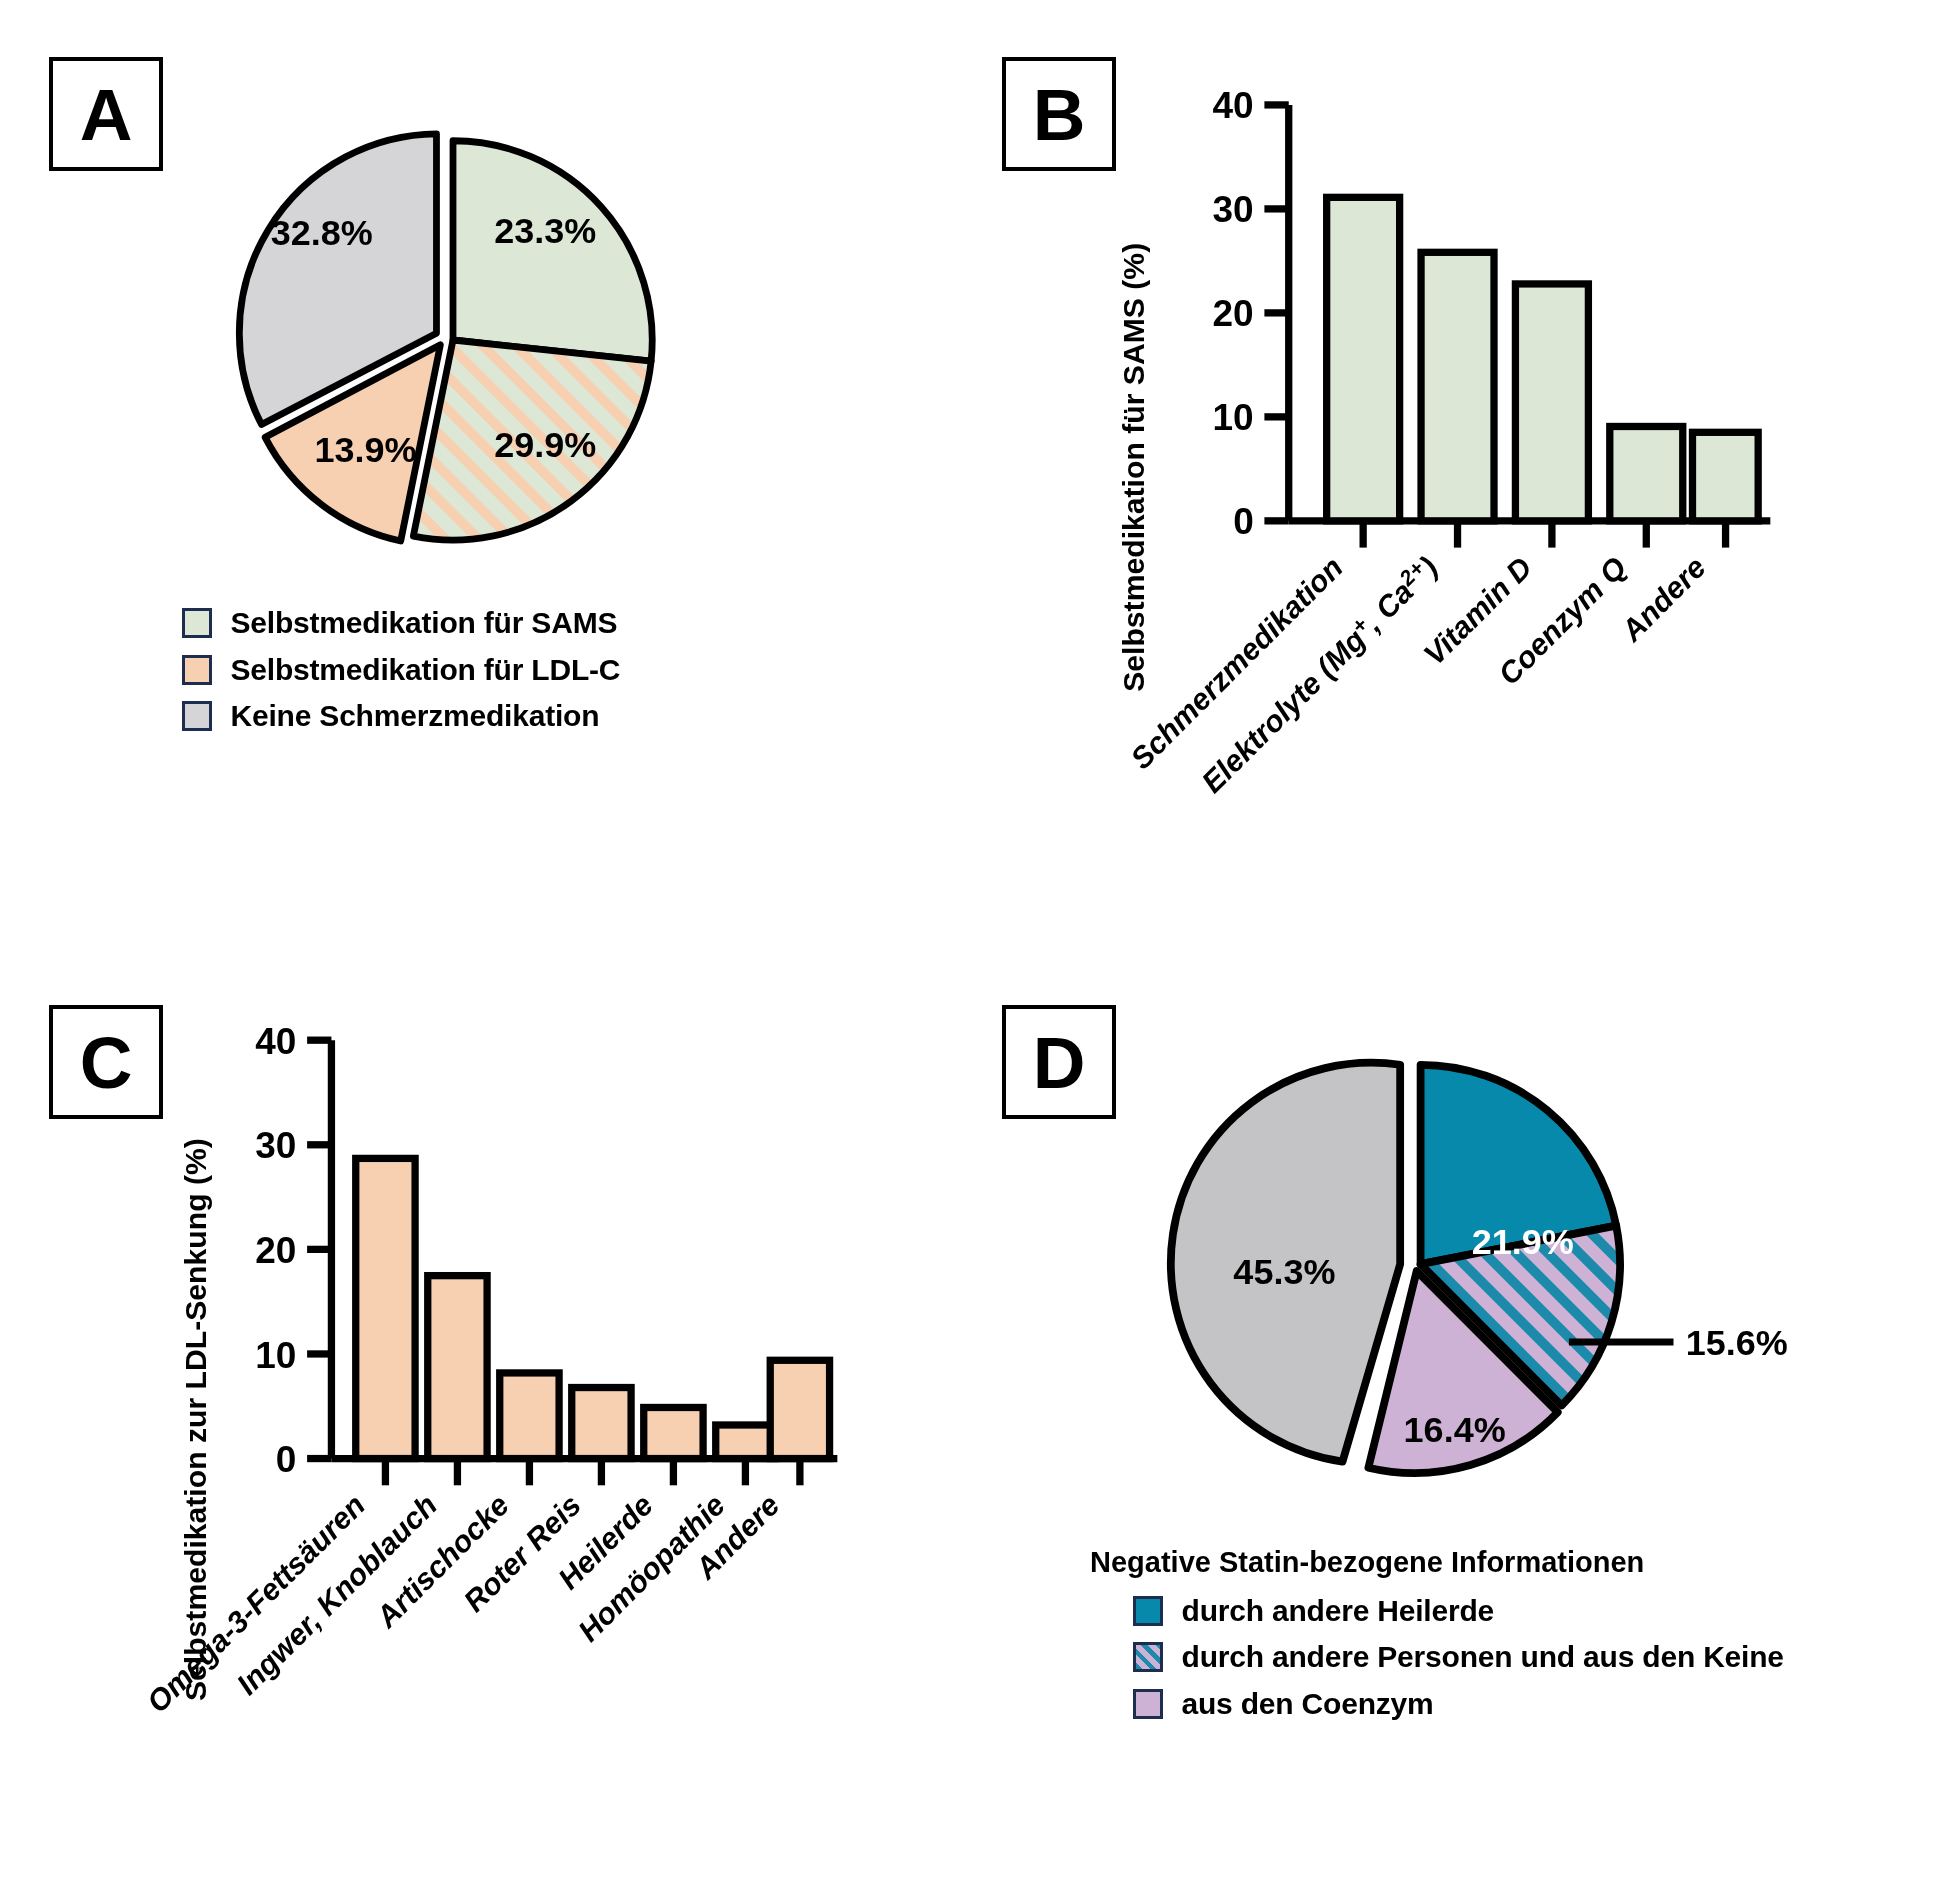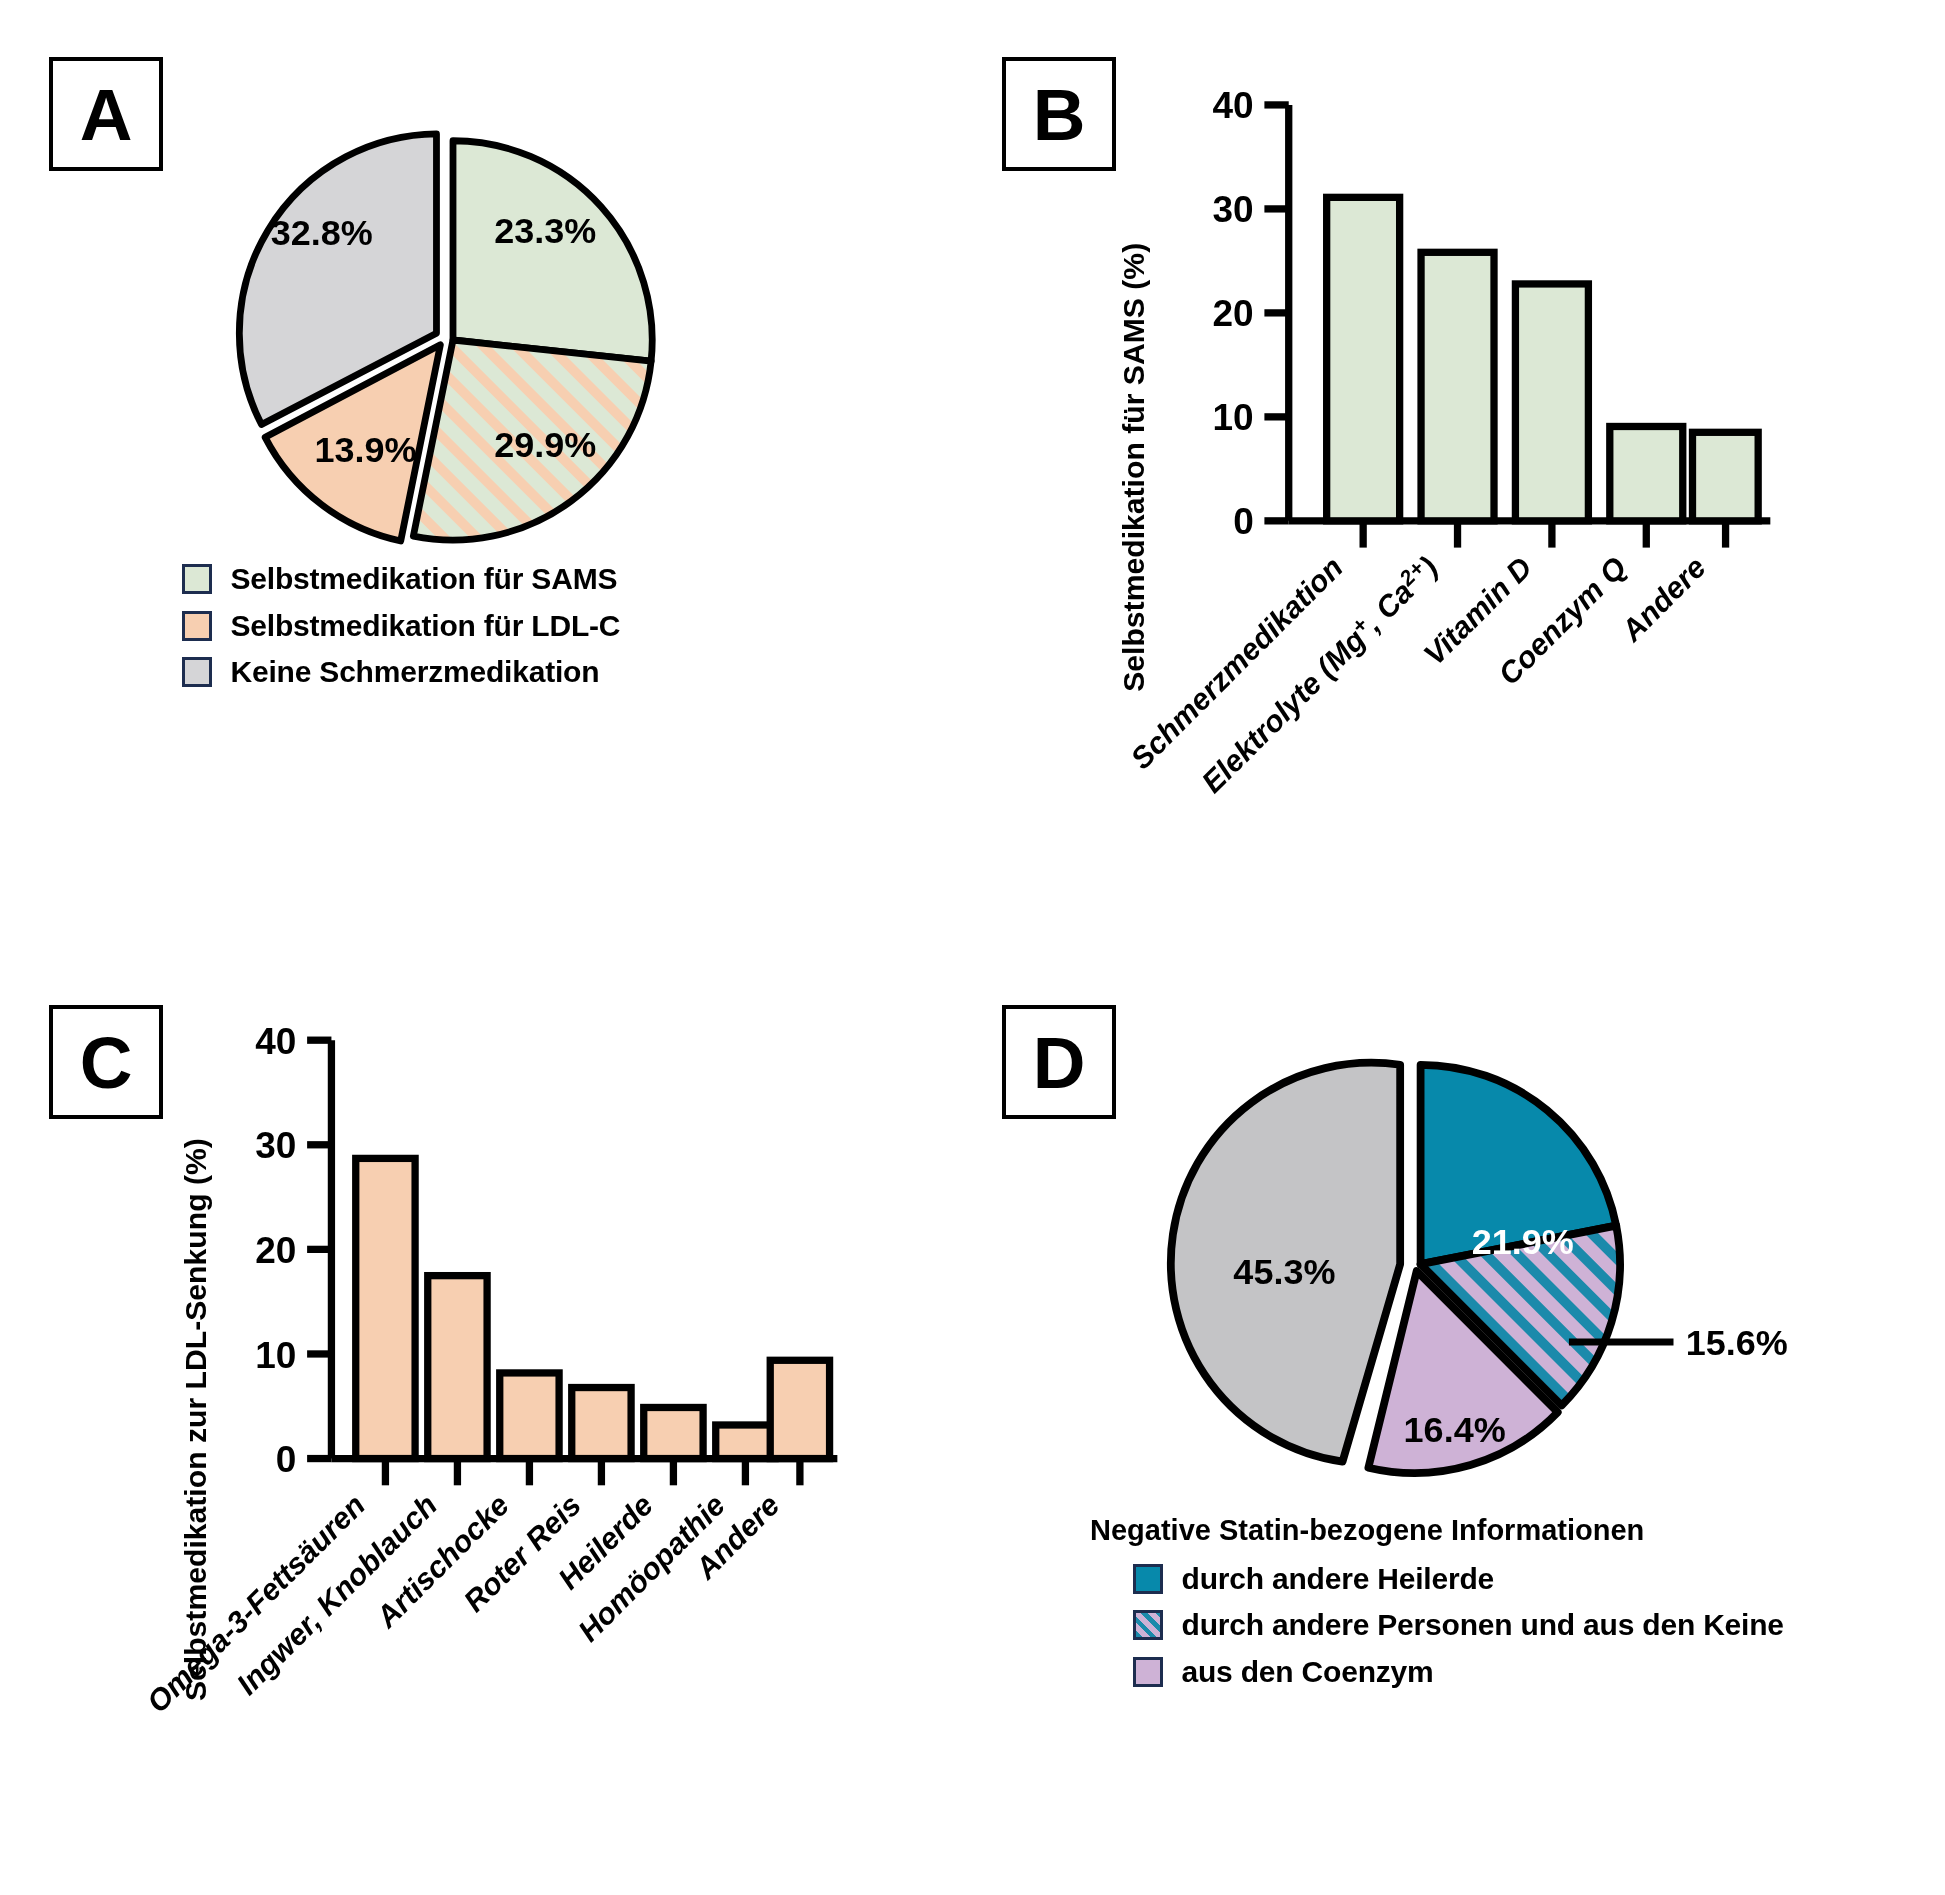--- a/index.html
+++ b/index.html
@@ -41,21 +41,21 @@
     <path d="M 600 500 L 1007.6 543.7 A 410 410 0 0 1 518.4 903.5 Z" fill="url(#hatchA)" stroke="#000" stroke-width="14" stroke-linejoin="round"></path>
 
     <path transform="translate(-26,10)" d="M 600 500 L 518.4 903.5 A 410 410 0 0 1 239.5 690.3 Z" fill="#f7cfb1" stroke="#000" stroke-width="14" stroke-linejoin="round"></path>
 
     <text class="pielab" x="790" y="300" text-anchor="middle" fill="#000">23.3%</text>
     <text class="pielab" x="790" y="740" text-anchor="middle" fill="#000">29.9%</text>
     <text class="pielab" x="420" y="750" text-anchor="middle" fill="#000">13.9%</text>
     <text class="pielab" x="330" y="305" text-anchor="middle" fill="#000">32.8%</text>
   </svg>
 
-  <div class="legend" style="left:182px;top:562px;">
+  <div class="legend" style="left:182px;top:606px;">
     <div class="legrow">
       <div class="swatch" style="background:#dce8d5;"></div>
       <div class="legtxt">Selbstmedikation für SAMS</div>
     </div>
     <div class="legrow">
       <div class="swatch" style="background:#f7cfb1;"></div>
       <div class="legtxt">Selbstmedikation für LDL-C</div>
     </div>
     <div class="legrow">
       <div class="swatch" style="background:#d5d5d7;"></div>
@@ -185,21 +185,21 @@
     <path transform="translate(-8,14)" d="M 620 500 L 910 790.5 A 410 410 0 0 1 520.7 904.4 Z" fill="#ceb2d6" stroke="#000" stroke-width="16" stroke-linejoin="round"></path>
 
     <text class="pielab" x="830" y="480" text-anchor="middle" fill="#ffffff">21.9%</text>
     <text class="pielab" x="690" y="865" text-anchor="middle" fill="#000">16.4%</text>
     <text class="pielab" x="340" y="540" text-anchor="middle" fill="#000">45.3%</text>
 
     <line x1="925" y1="660" x2="1140" y2="660" stroke="#000" stroke-width="14"></line>
     <text class="pielab" x="1165" y="686" text-anchor="start" fill="#000">15.6%</text>
   </svg>
 
-  <div class="legend" style="left:117px;top:566px;">
+  <div class="legend" style="left:117px;top:598px;">
     <div class="legtitle">Negative Statin-bezogene Informationen</div>
     <div style="margin-left:43px;">
       <div class="legrow">
         <div class="swatch" style="background:#0789ab;"></div>
         <div class="legtxt">durch andere Heilerde</div>
       </div>
       <div class="legrow">
         <div class="swatch" style="background:repeating-linear-gradient(45deg,#1b8aab 0 4.4px,#ceb2d6 4.4px 10.2px);"></div>
         <div class="legtxt">durch andere Personen und aus den Keine</div>
       </div>

